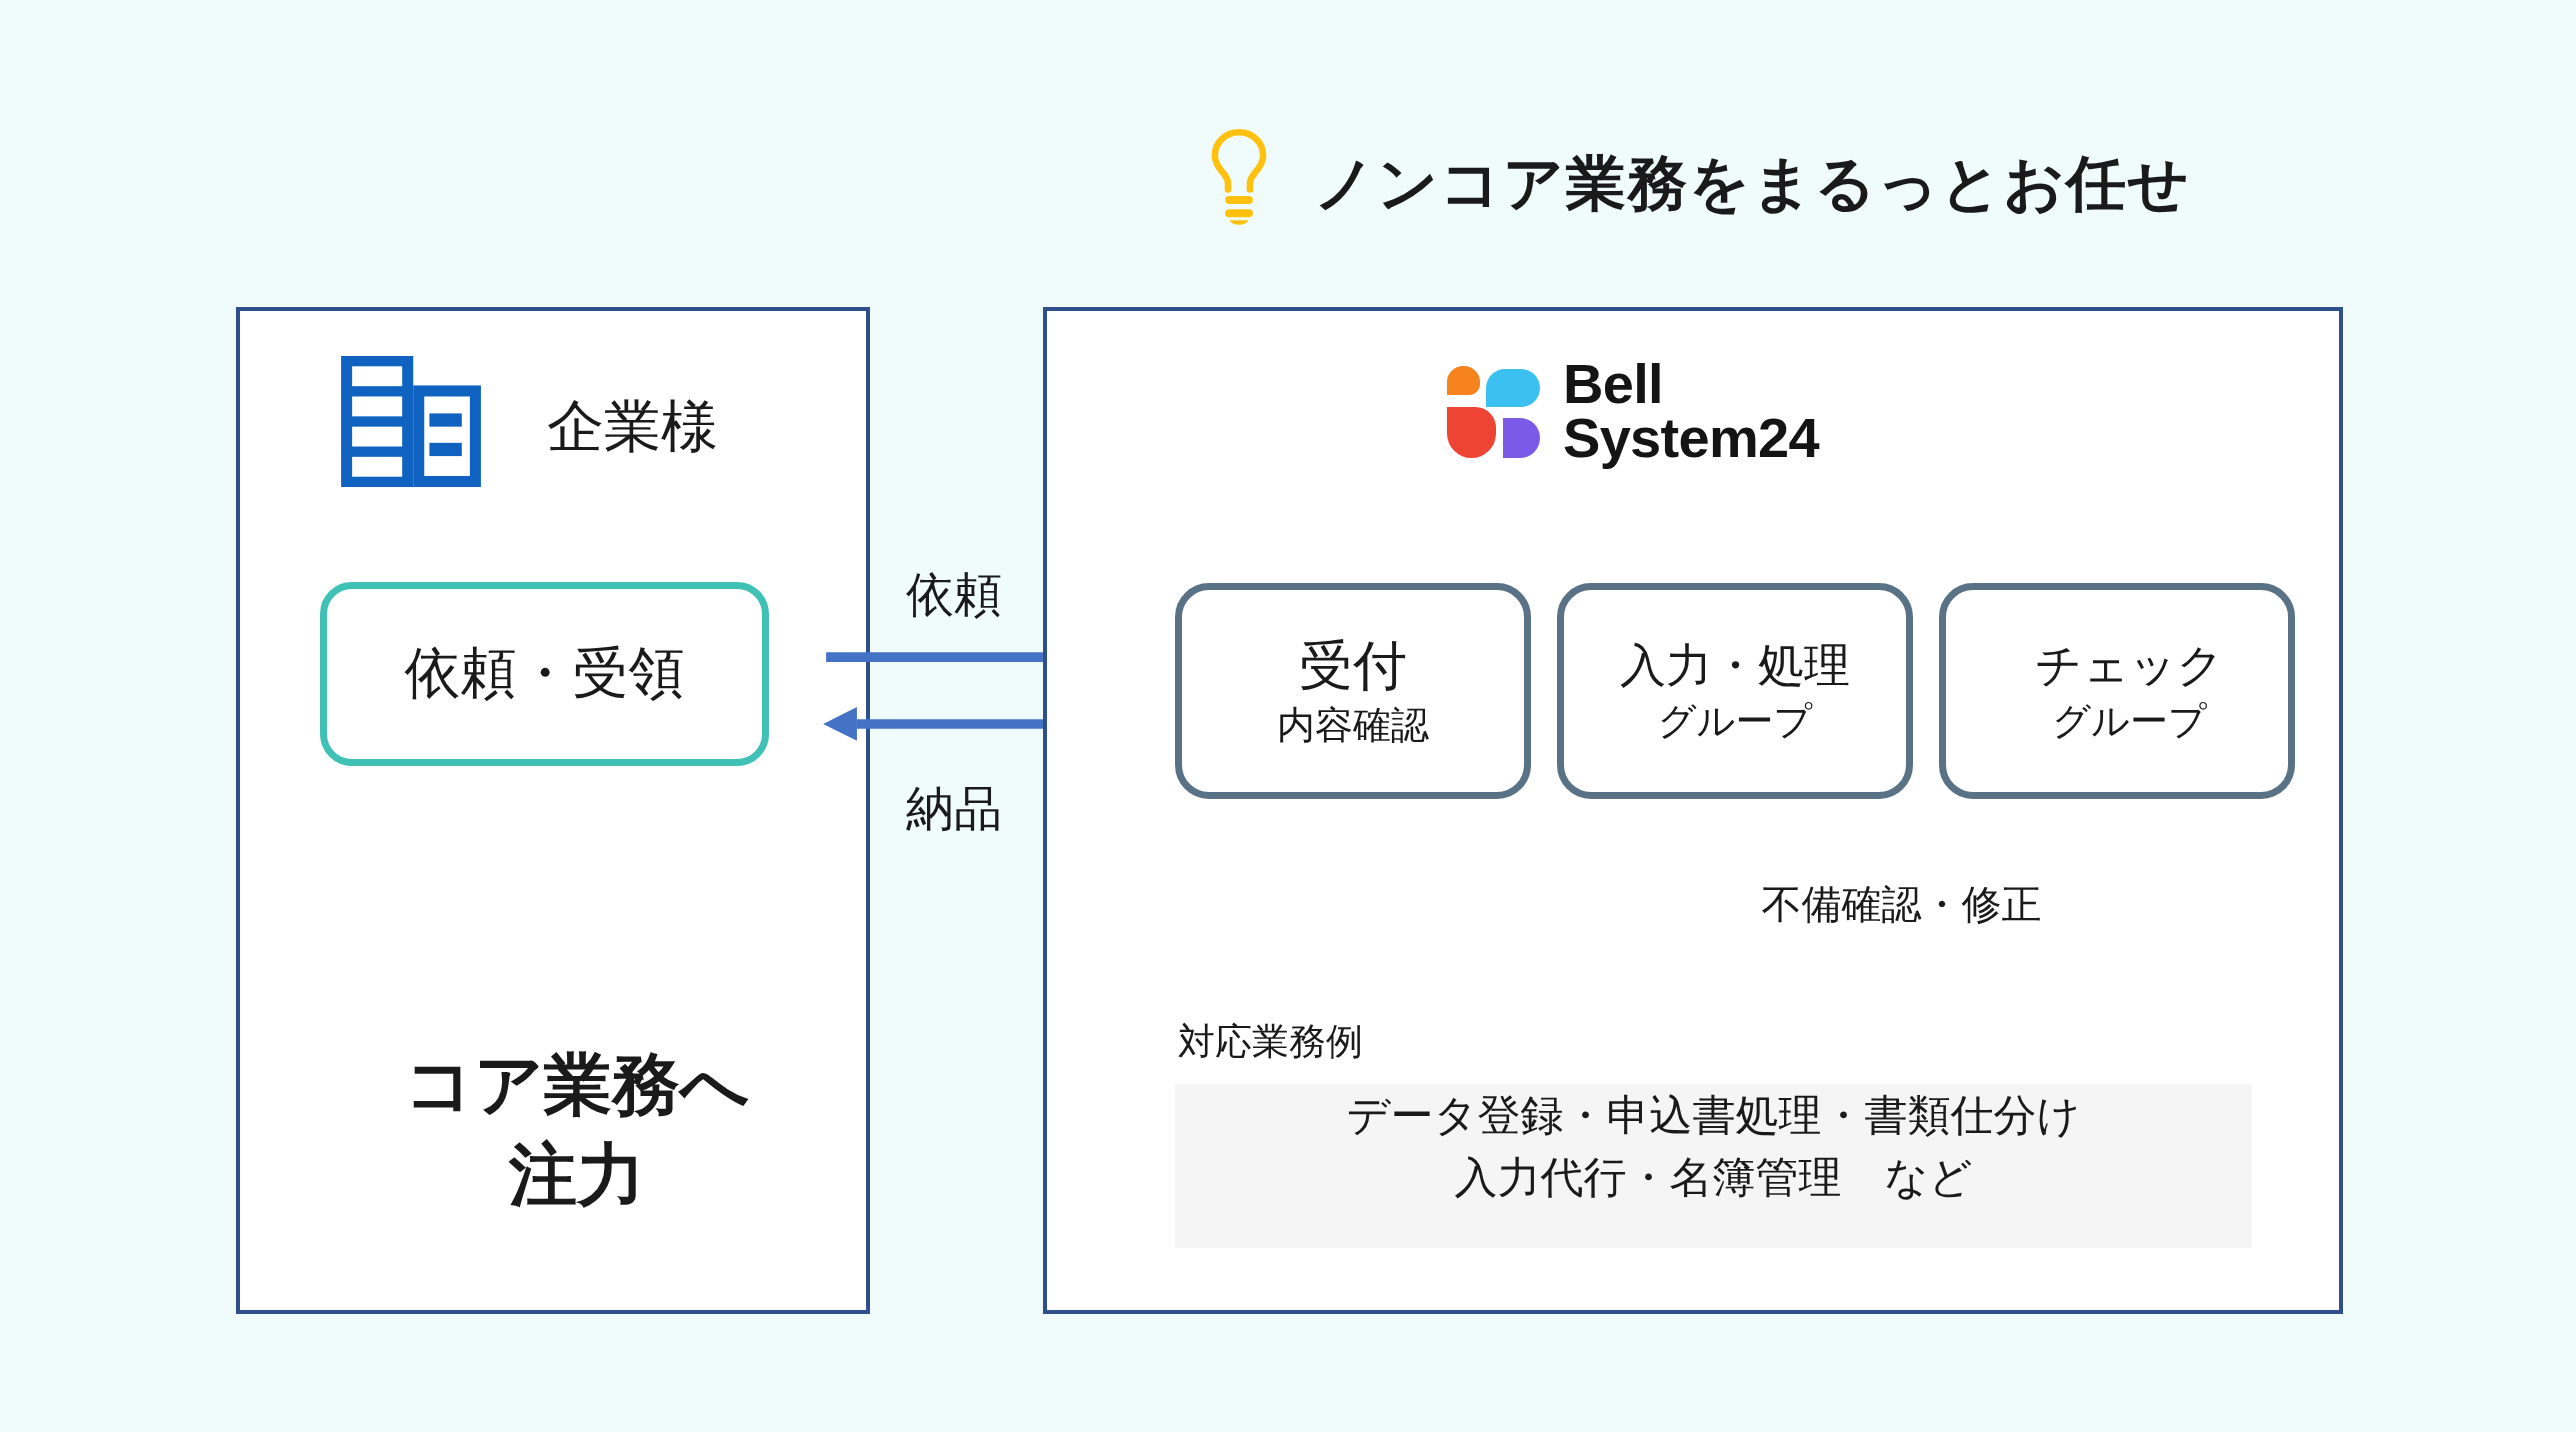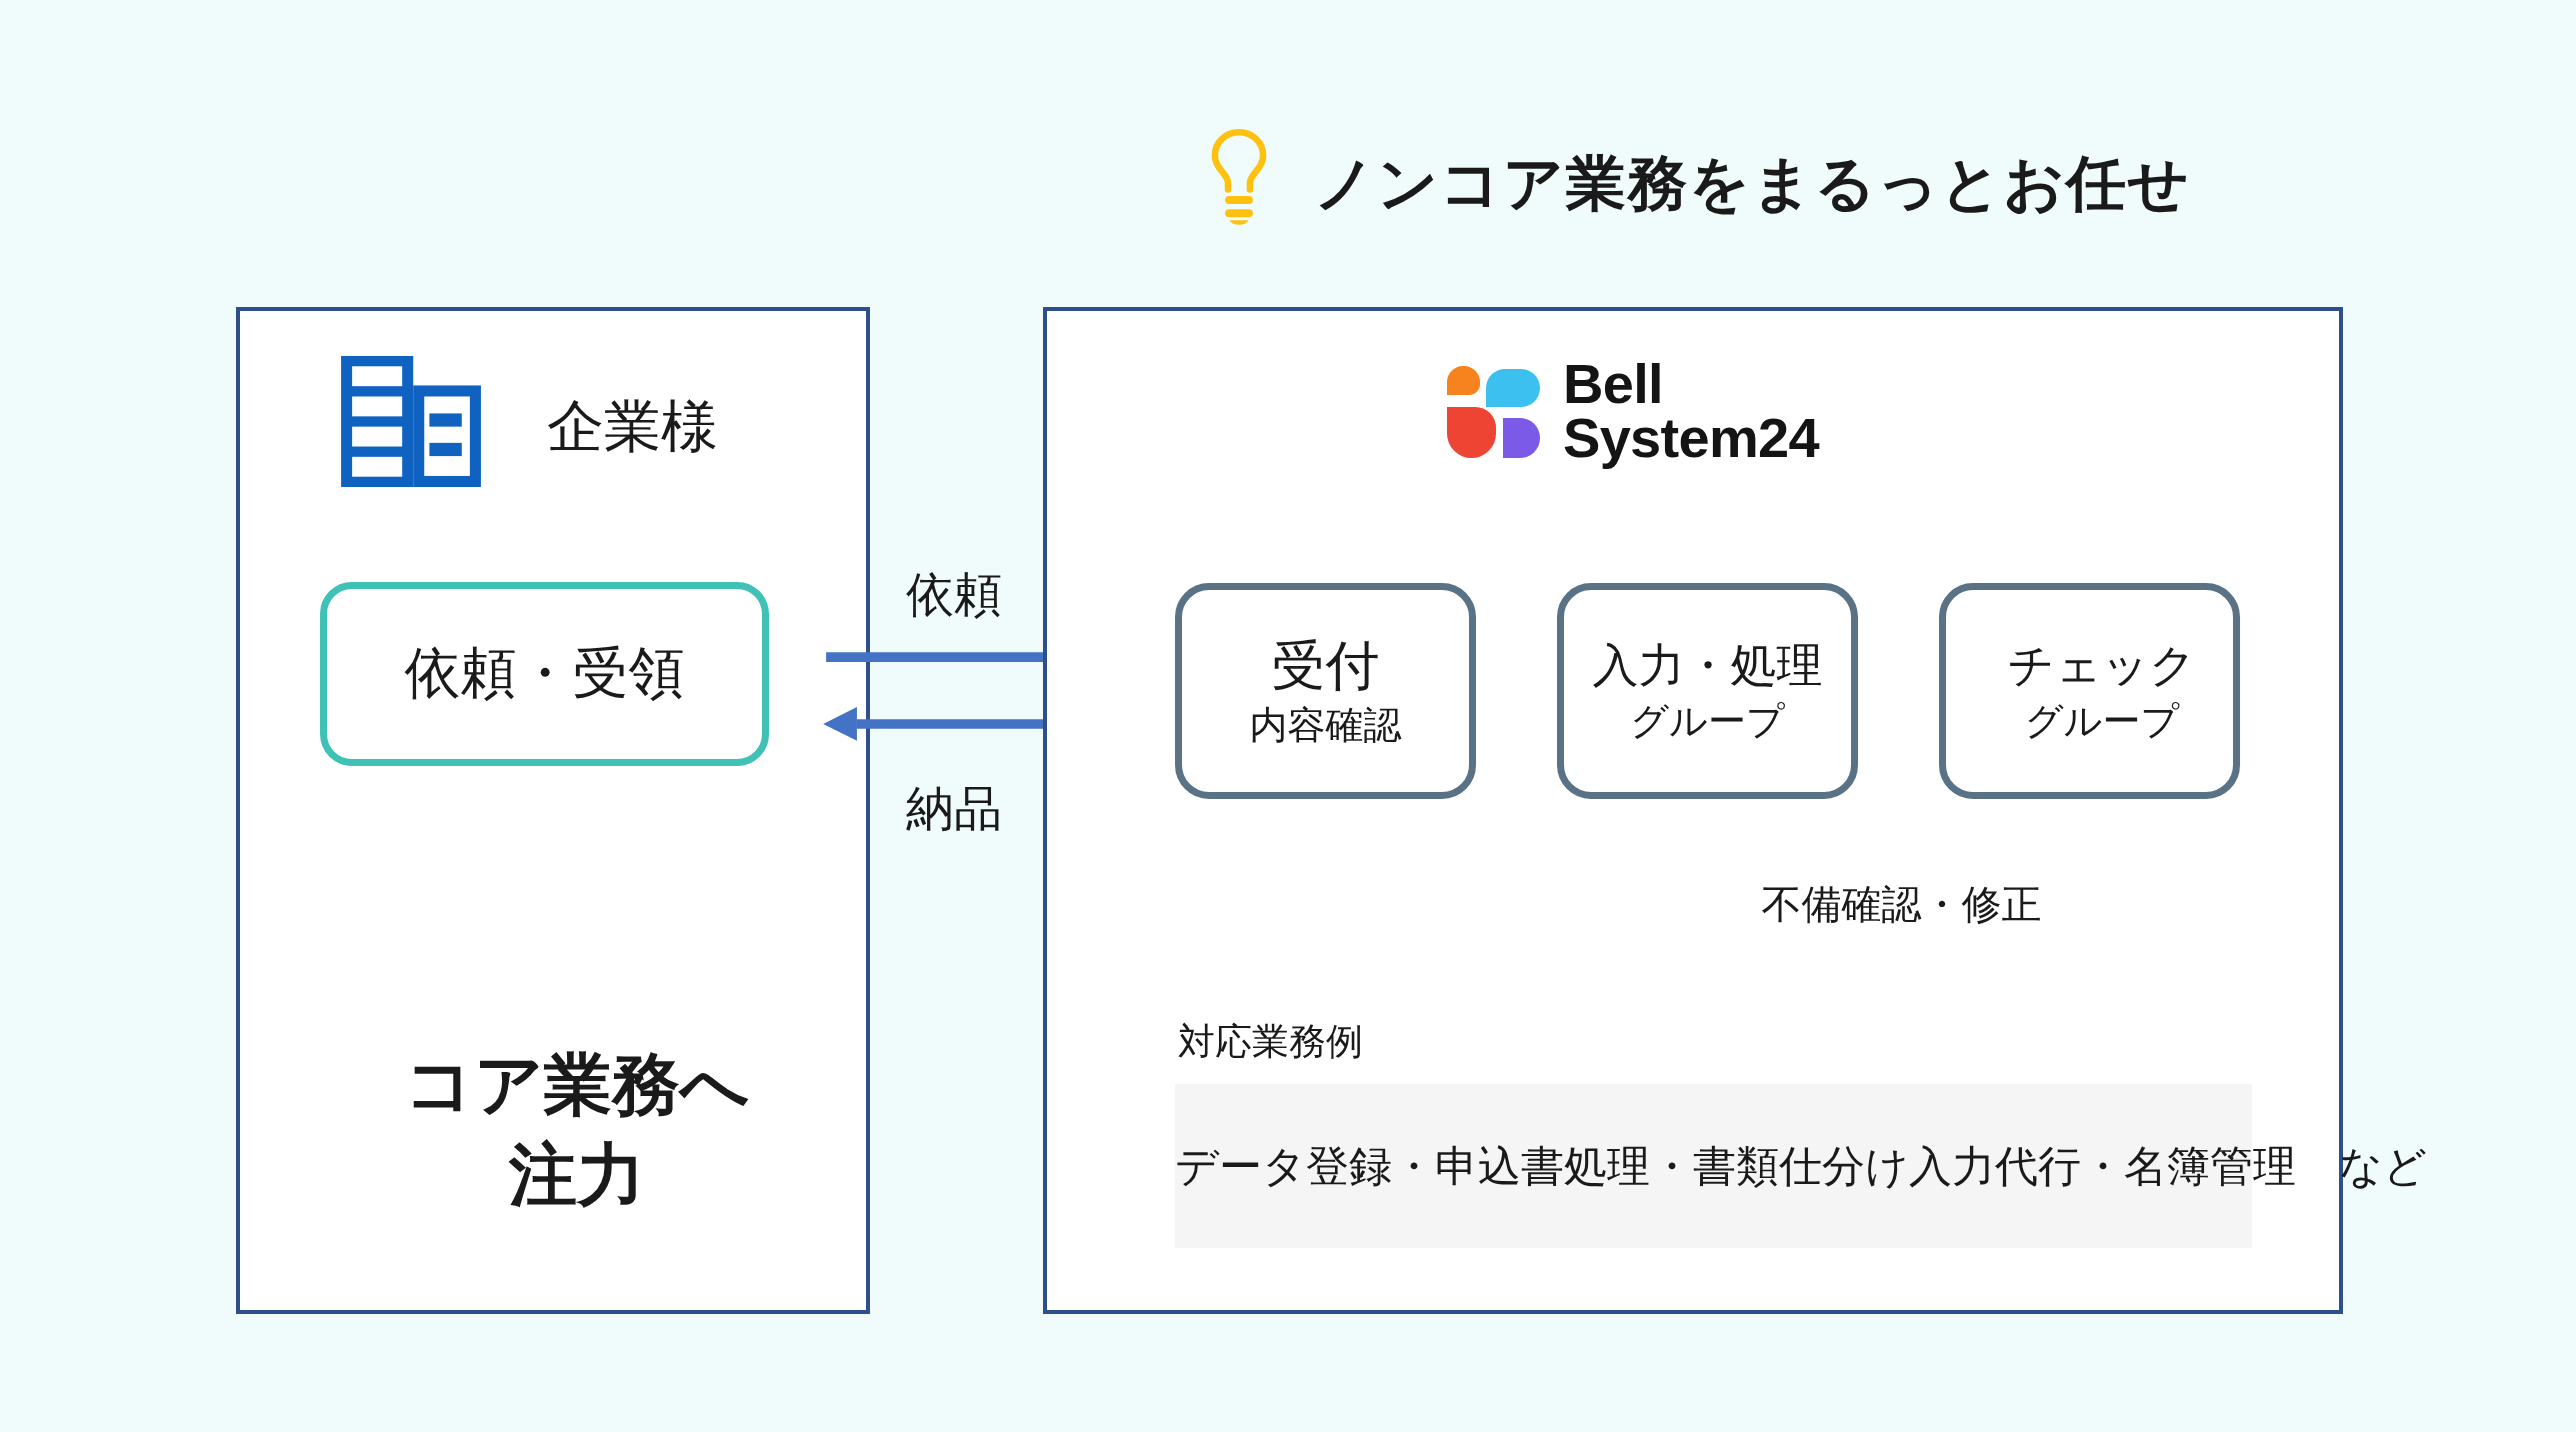--- a/index.html
+++ b/index.html
@@ -73,41 +73,41 @@
   .logo-cyan{left:1486px;top:323px;width:54px;height:38px;background:var(--logoCyan);border-radius:19px 19px 19px 0;}
   .logo-red{left:1447px;top:361px;width:49px;height:51px;background:var(--logoRed);border-radius:0 22px 26px 26px;}
   .logo-purple{left:1503px;top:372px;width:37px;height:40px;background:var(--logoPurple);border-radius:0 20.6px 20.6px 0;}
   .logo-text{
     left:1563px;top:311px;font-size:56px;font-weight:700;line-height:54px;
     letter-spacing:-0.7px;color:var(--logoText);white-space:nowrap;
   }
 
   
   .step-box{
-    top:537px;width:301px;height:216px;background:#fff;
+    top:537px;width:356px;height:216px;background:#fff;
     border:7.3px solid var(--slate);border-radius:34px;
     display:flex;flex-direction:column;align-items:center;justify-content:center;
     gap:13.2px;text-align:center;
   }
   .step-1{left:1175px;}
   .step-2{left:1557px;}
   .step-3{left:1939px;padding-left:25px;}
   .step-title{font-size:46px;font-weight:500;line-height:1;white-space:nowrap;}
   .step-1 .step-title{font-size:54px;}
   .step-sub{font-size:38px;line-height:1;white-space:nowrap;}
 
   .feedback-label{
     left:1718px;top:831px;width:367px;text-align:center;
     font-size:40px;white-space:nowrap;
   }
 
   .examples-heading{left:1178px;top:971px;font-size:37px;white-space:nowrap;}
   .examples-box{
     left:1175px;top:1038px;width:1077px;height:164px;background:var(--grayBox);
-    display:flex;flex-direction:row;align-items:center;justify-content:space-between;
+    display:flex;flex-direction:column;align-items:center;justify-content:flex-start;
     text-align:center;
   }
   .examples-box div{font-size:43px;line-height:62px;white-space:nowrap;}
 
   .icon-yellow-stroke{stroke:var(--bulbYellow);fill:none;stroke-width:9;stroke-linecap:round;stroke-linejoin:round;}
   .icon-yellow-fill{fill:var(--bulbYellow);}
   .icon-blue-fill{fill:var(--buildingBlue);}
   .icon-white-fill{fill:#fff;}
 </style>
 </head>

